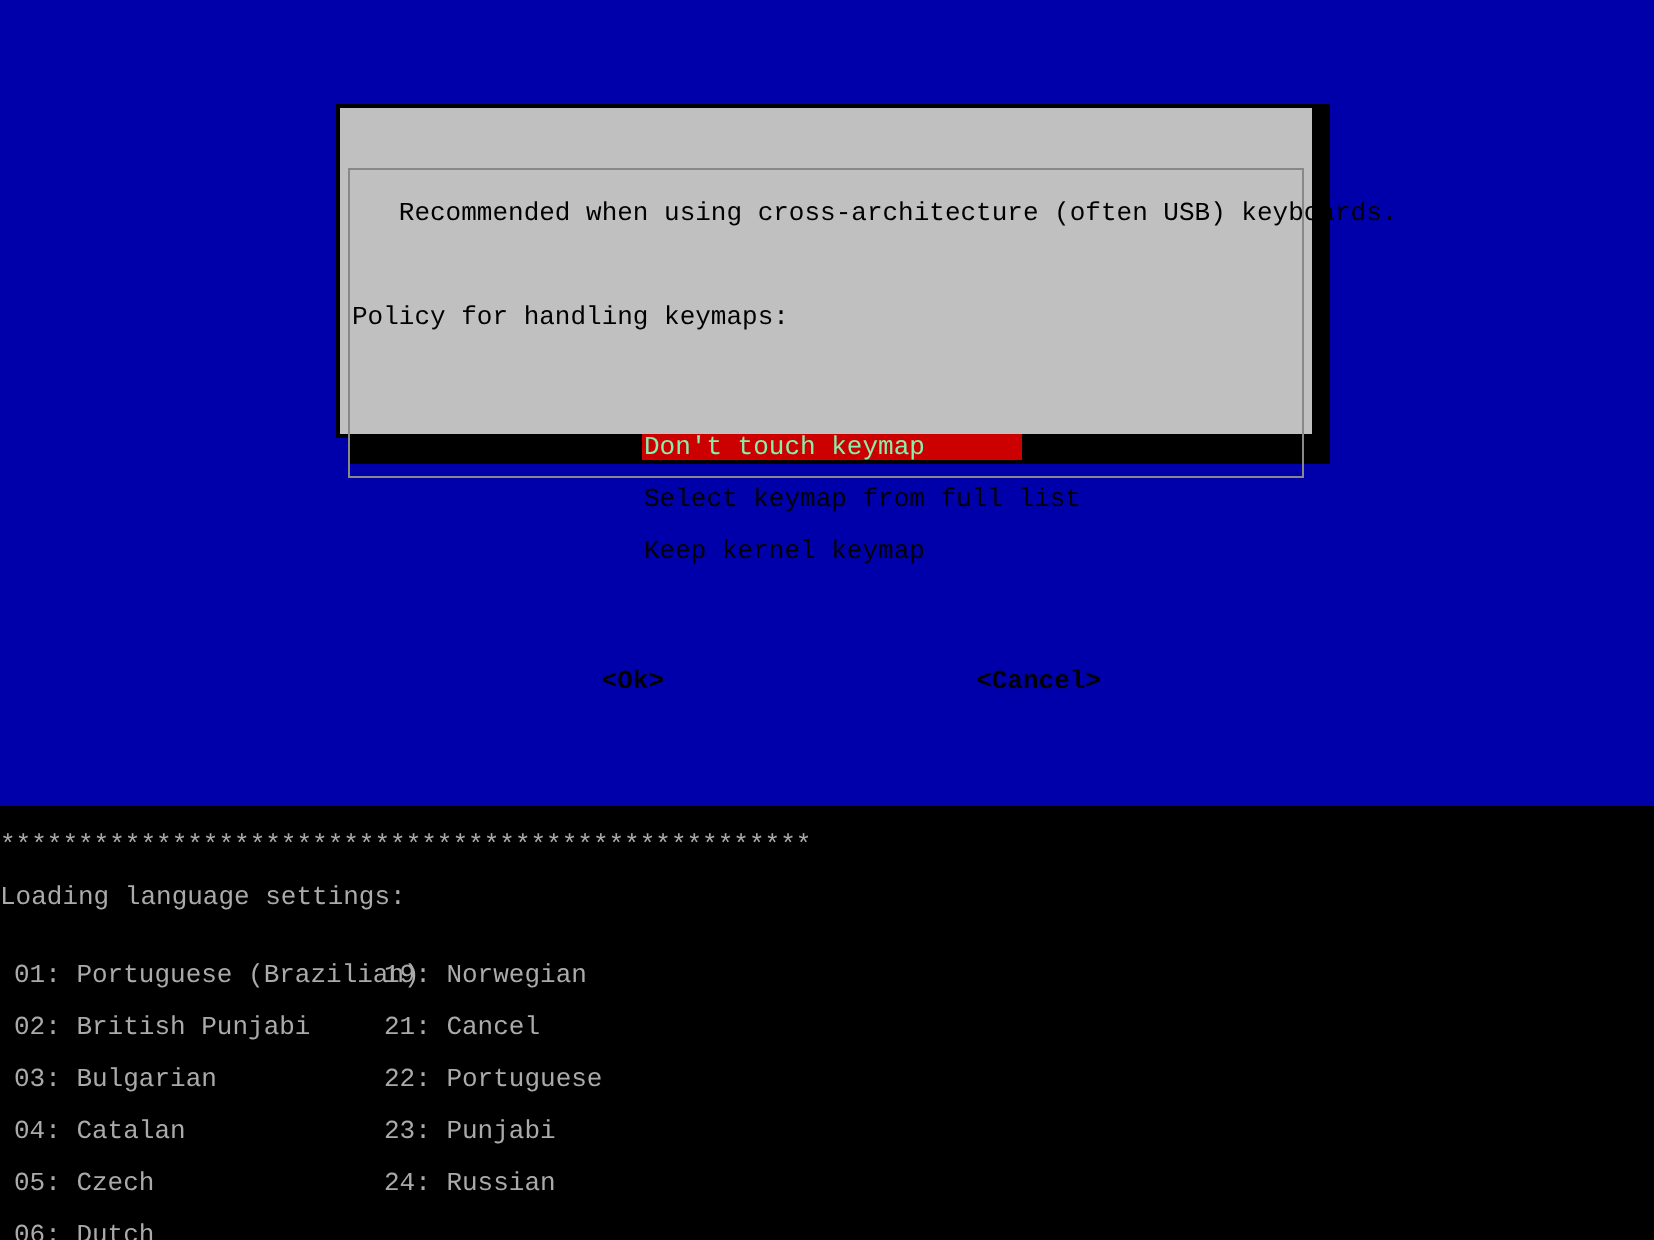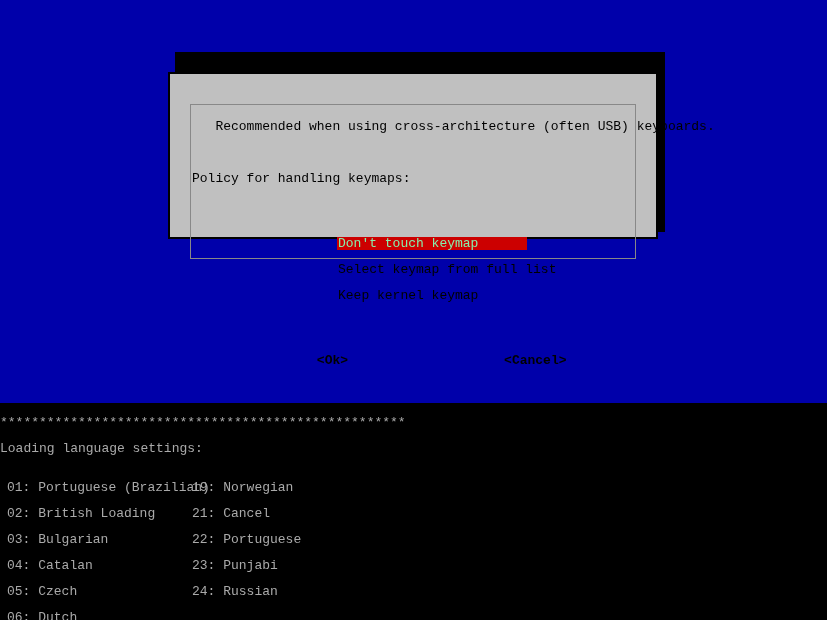--- a/index.html
+++ b/index.html
@@ -17,23 +17,22 @@
       left: 175px; top: 0;
       width: 490px; height: 180px;
       background: #000;
     }
     .dialog {
       position: absolute;
       left: 168px; top: 0;
       width: 490px; height: 167px;
       background: #c0c0c0;
       border: 2px solid #000;
-      padding: 4px 20px;
+      padding: 4px 4px;
       color: #000;
-      margin-top: 20px;
     }
     .dialog-inner {
       border: 1px solid #888;
       height: 100%;
       padding: 2px 1px;
     }
     .menu-area { margin-left: 145px; }
     .menu-item { width: 190px; padding: 0 1px; cursor: pointer; }
     .menu-item.selected { background: #cc0000; color: #86efac; }
     .button-row { margin-top: 26px; font-weight: bold; }
@@ -70,21 +69,21 @@
     </div>
   </div>
 </div>
 
 <div class="lower">
 <div>****************************************************</div>
 <div>Loading language settings:</div>
 <div class="lang-cols">
 <div class="lang-col first">
 <div>01: Portuguese (Brazilian)</div>
-<div>02: British Loading</div>
+<div>02: British Punjabi</div>
 <div>03: Bulgarian</div>
 <div>04: Catalan</div>
 <div>05: Czech</div>
 <div>06: Dutch</div>
 
 
 
 
 
 

